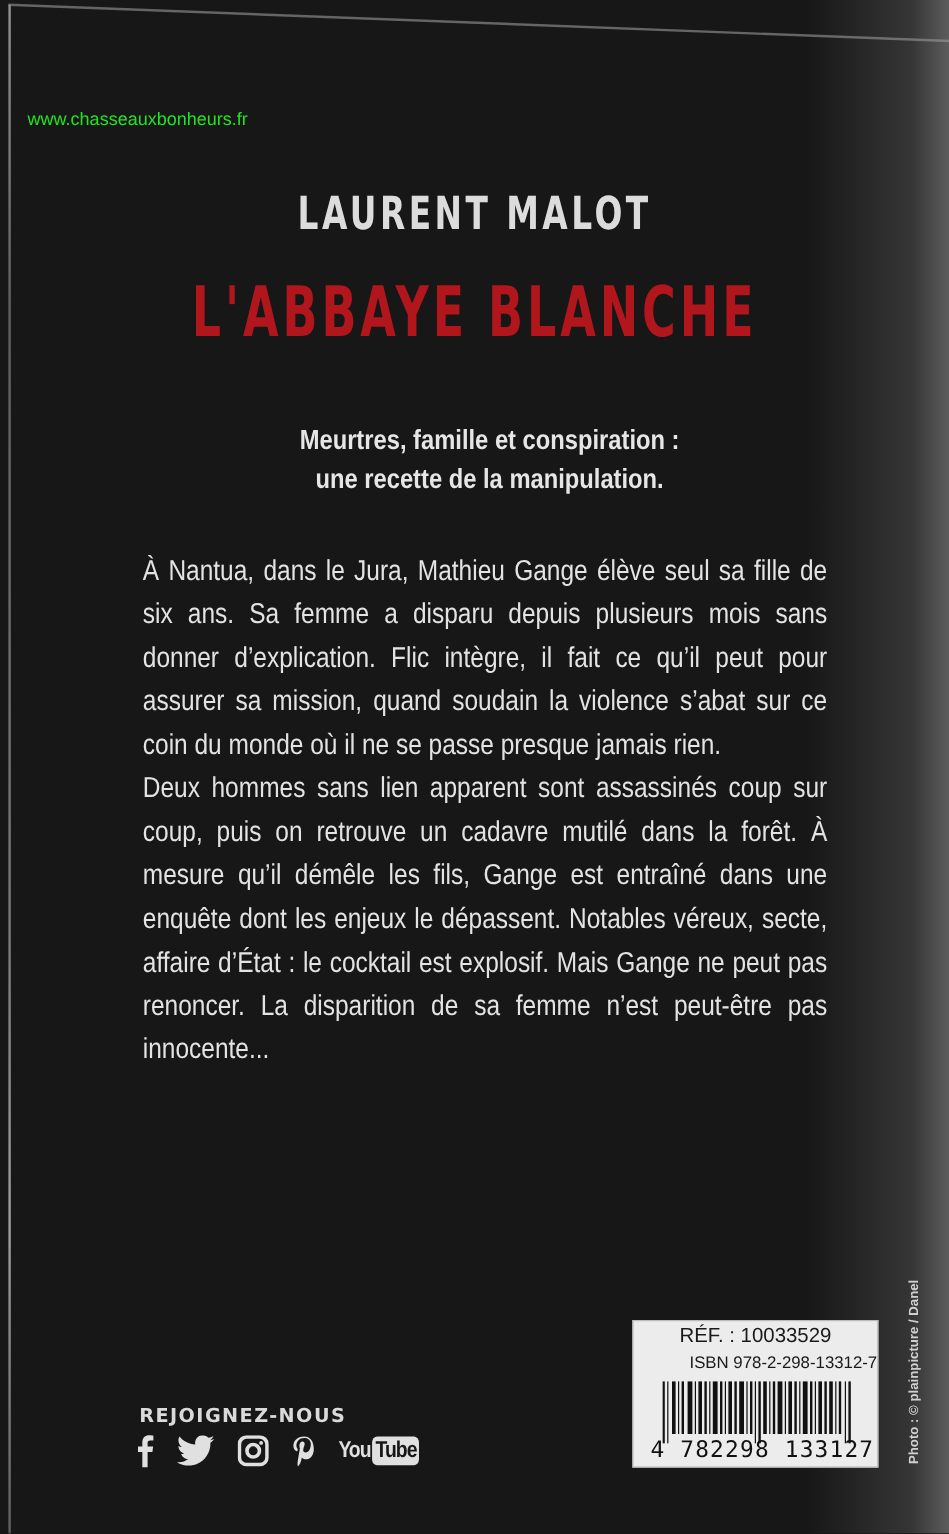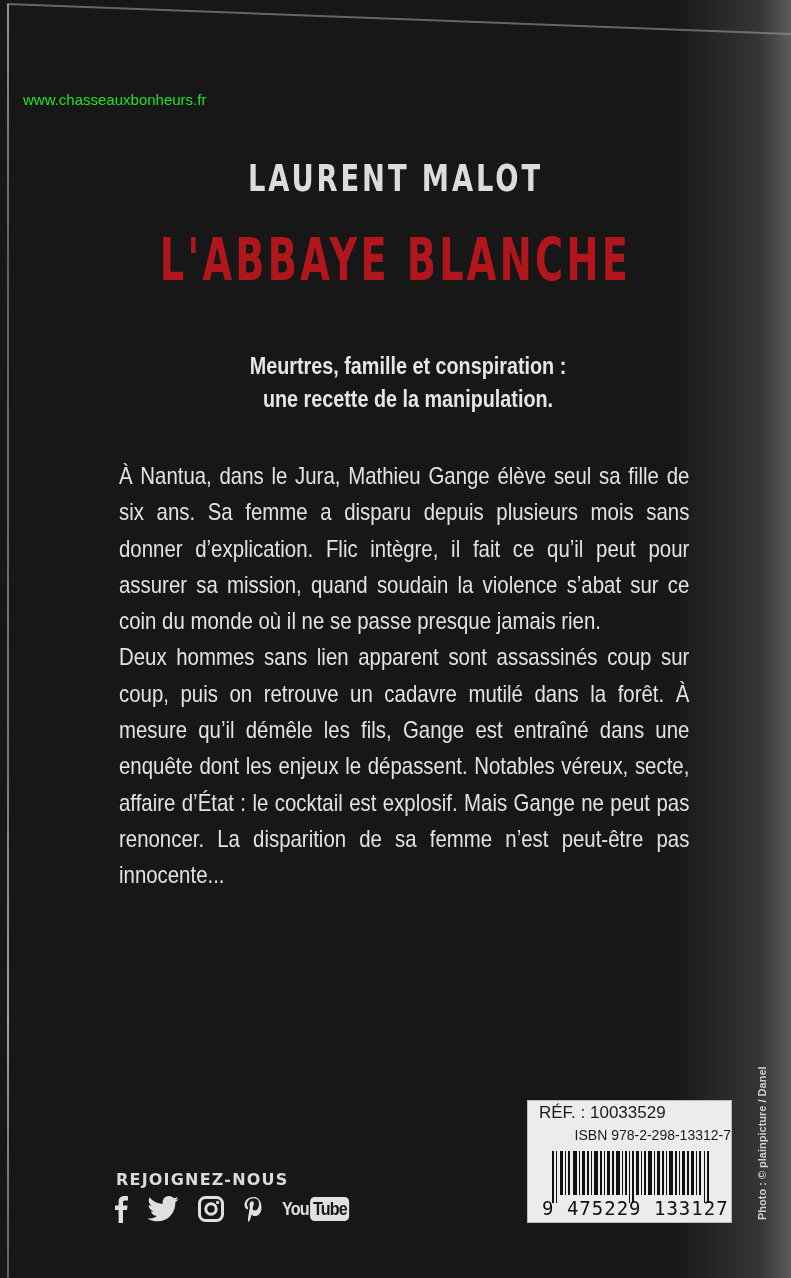--- a/index.html
+++ b/index.html
@@ -61,21 +61,21 @@
     letter-spacing:1.2px; color:#dadada;
   }
   .social { position:absolute; left:114px; top:1194px; height:30px; display:flex; align-items:center; gap:19px; }
   .social span { display:inline-flex; align-items:center; color:#e0e0e0; }
   .yt { font-family:"Liberation Sans", sans-serif; font-weight:bold; font-size:19px; letter-spacing:-1px; display:inline-flex; align-items:center; transform:scaleX(0.85); transform-origin:0 50%; }
   .yt .tube { background:#e0e0e0; color:#161616; border-radius:5px; padding:0 3px; margin-left:2px; line-height:24px; }
   .label {
     position:absolute; left:527px; top:1100px; width:203px; height:121px;
     background:#ececec; border:1px solid #bbb;
   }
-  .ref { position:absolute; left:11px; width:203px; top:2px; font-size:17px; color:#1a1a1a; }
+  .ref { position:absolute; left:0; width:203px; top:2px; text-align:center; font-size:17px; color:#1a1a1a; }
   .isbn { position:absolute; left:0; width:203px; top:26px; text-align:right; font-size:14px; color:#1a1a1a; }
   .barcode { position:absolute; left:24px; top:50px; width:158px; height:52px; }
   .bar-digits { position:absolute; left:14px; top:96px; font-family:"DejaVu Sans Mono", monospace; font-size:19px; color:#111; letter-spacing:1px; }
   .credit {
     position:absolute; left:756px; top:1220px;
     transform:rotate(-90deg); transform-origin:0 0;
     font-size:11px; font-weight:bold; color:#d0d0d0; white-space:nowrap;
   }
 </style>
 </head>
@@ -168,16 +168,16 @@
       <rect x="127" y="0" width="1" height="44"></rect>
         <rect x="130" y="0" width="3" height="44"></rect>
       <rect x="135" y="0" width="2" height="44"></rect>
         <rect x="139" y="0" width="3" height="44"></rect>
       <rect x="144" y="0" width="1" height="44"></rect>
         <rect x="147" y="0" width="2" height="44"></rect>
       <rect x="152" y="0" width="1" height="52"></rect>
         <rect x="155" y="0" width="2" height="52"></rect>
     </g>
   </svg>
-  <div class="bar-digits">9 475229 133127</div>
+  <div class="bar-digits">4 782298 133127</div>
 </div>
 
 <div class="credit">Photo : © plainpicture / Danel</div>
 
 </body></html>

